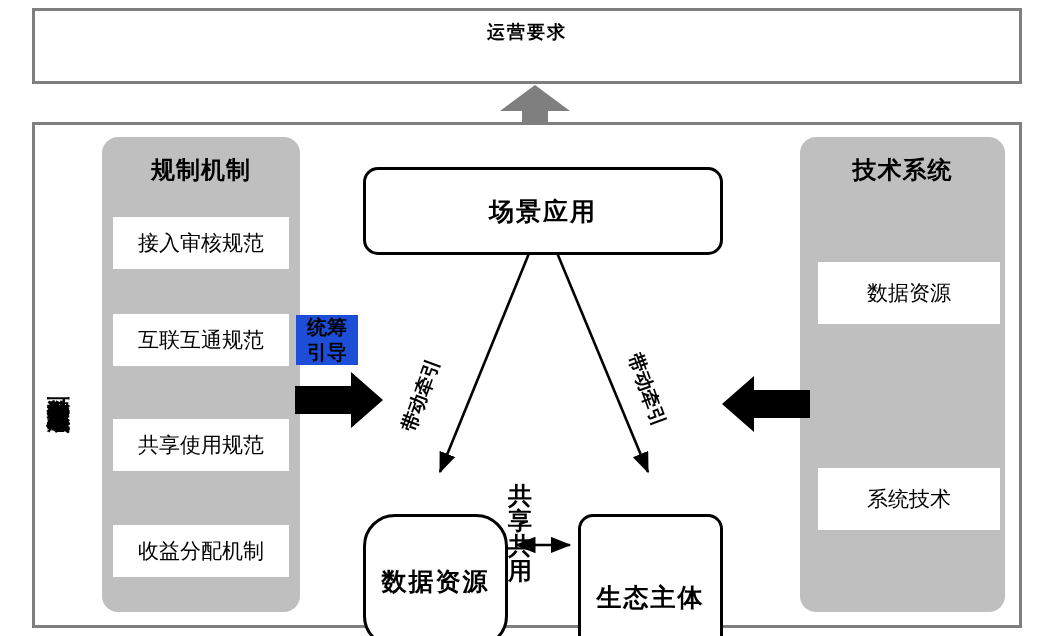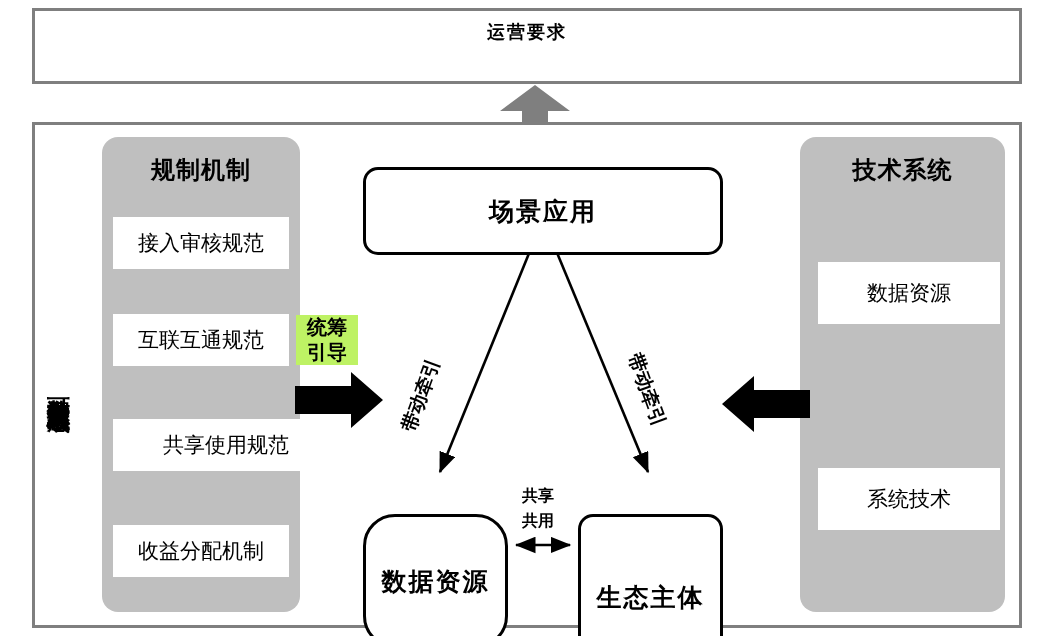--- a/index.html
+++ b/index.html
@@ -121,21 +121,21 @@
     color: #000000;
     letter-spacing: 0px;
   }
   #panel-left .white-item {
     left: 11px;
     width: 176px;
     height: 52px;
   }
   #left-item-0 { top: 80px; }
   #left-item-1 { top: 177px; }
-  #left-item-2 { top: 282px; padding-left: 25px; }
+  #left-item-2 { top: 282px; }
   #left-item-3 { top: 388px; }
 
   #panel-right .white-item {
     left: 18px;
     width: 182px;
     height: 62px;
   }
   #right-item-0 { top: 125px; }
   #right-item-1 { top: 331px; }
 
@@ -206,38 +206,38 @@
     transform: rotate(70deg);
     transform-origin: center center;
   }
 
   
   #share-label {
     position: absolute;
     left: 508px;
     top: 483px;
     width: 46px;
-    text-align: right;
-    font-size: 16px;
+    text-align: left;
+    font-size: 24px;
     font-weight: bold;
     line-height: 25px;
     color: #000000;
     letter-spacing: 0px;
   }
 
   
   .side-arrow-label {
     position: absolute;
     font-size: 20px;
     font-weight: bold;
     line-height: 25px;
     color: #000000;
     text-align: center;
     letter-spacing: 0px;
-    background: #bef264;
+    background: #1d4ed8;
   }
   #label-left-arrow {
     left: 296px;
     top: 315px;
     width: 62px;
   }
   #label-right-arrow {
     left: 739px;
     top: 322px;
     width: 62px;

